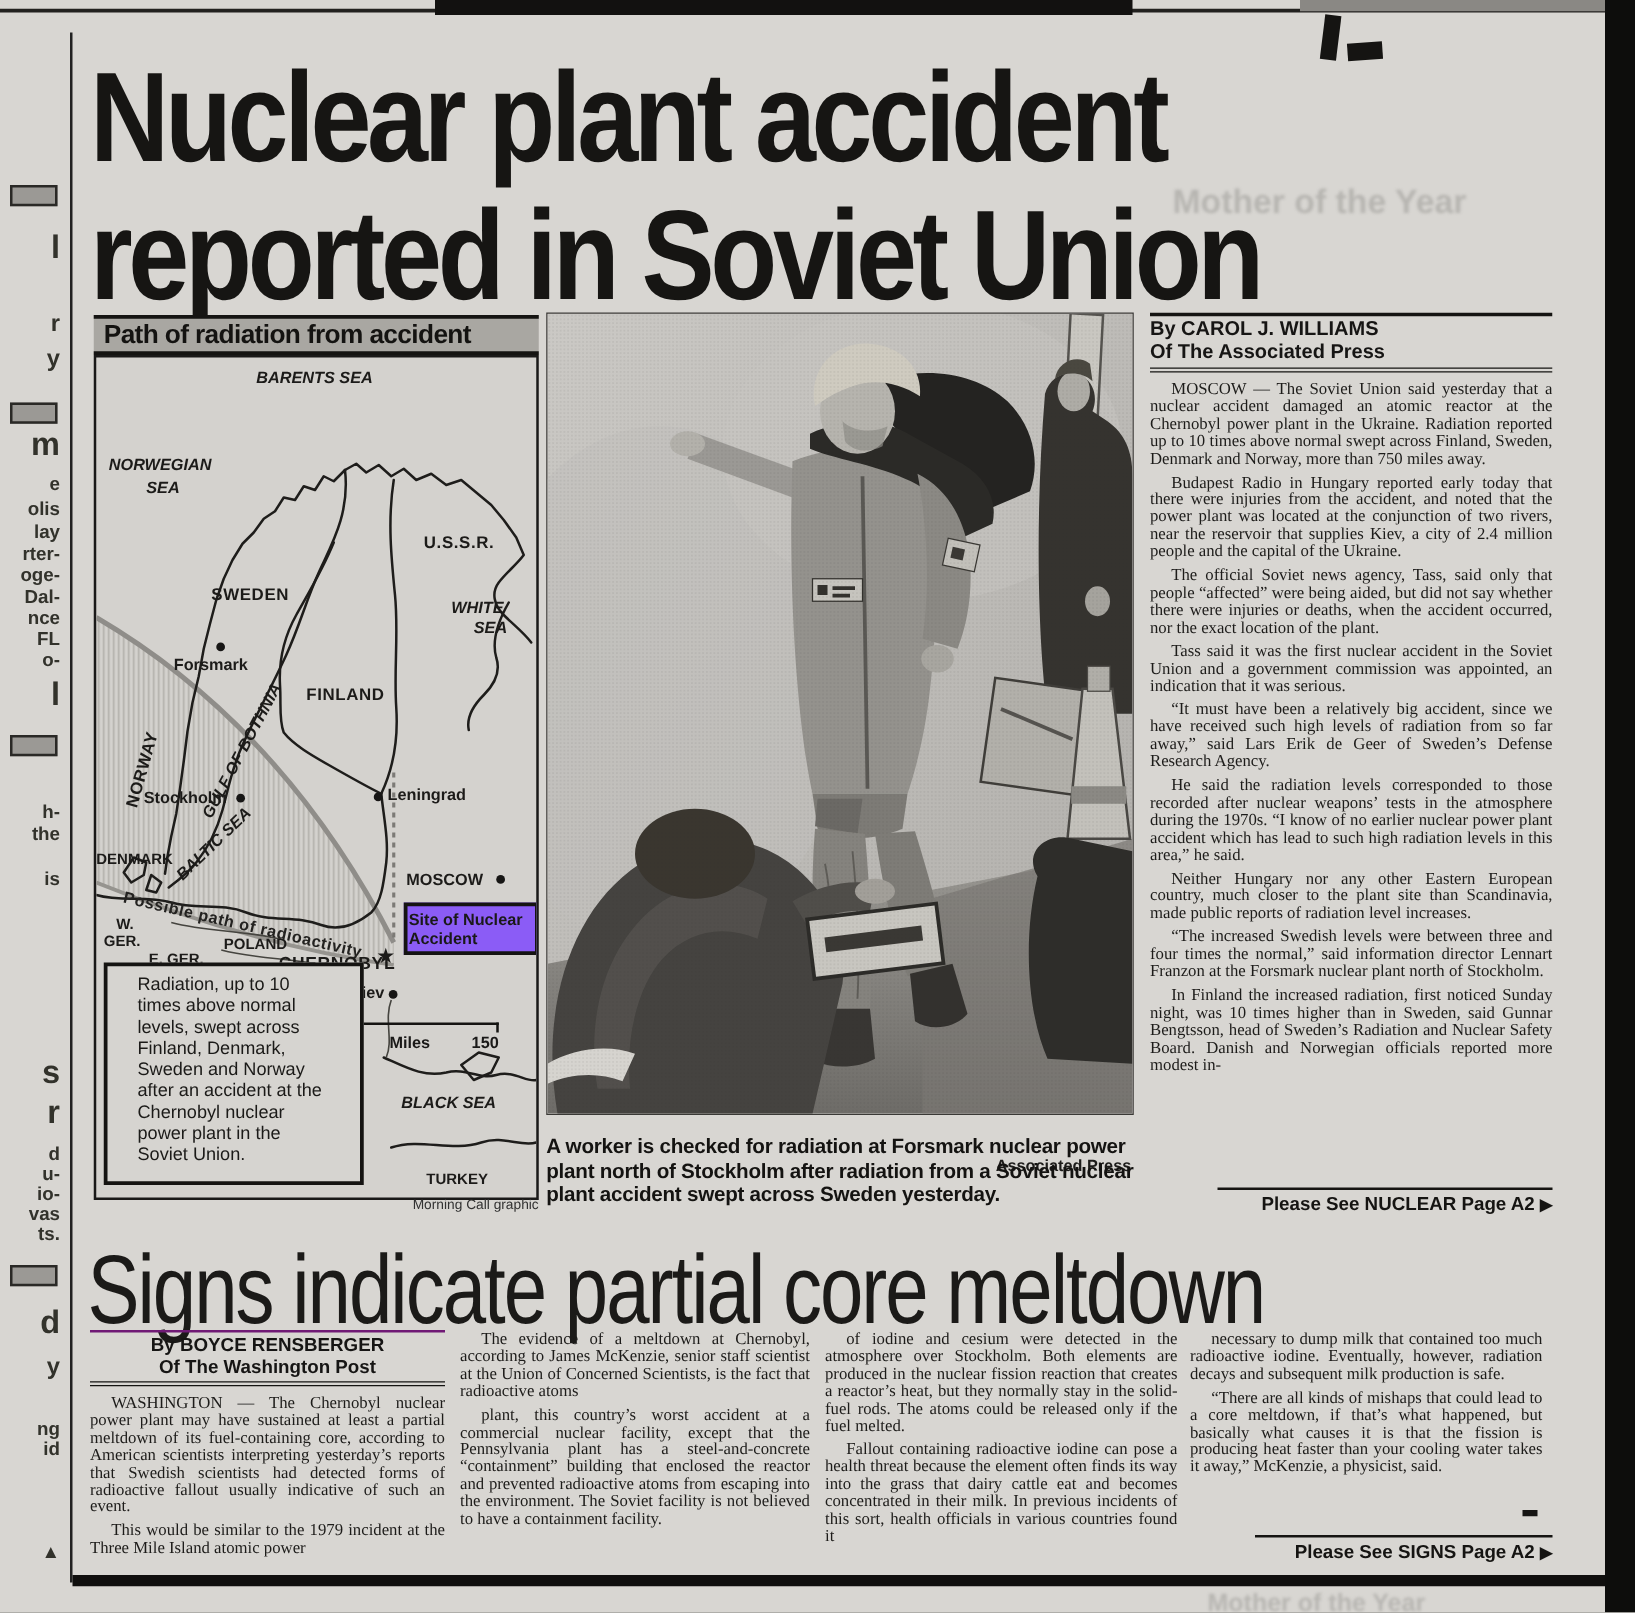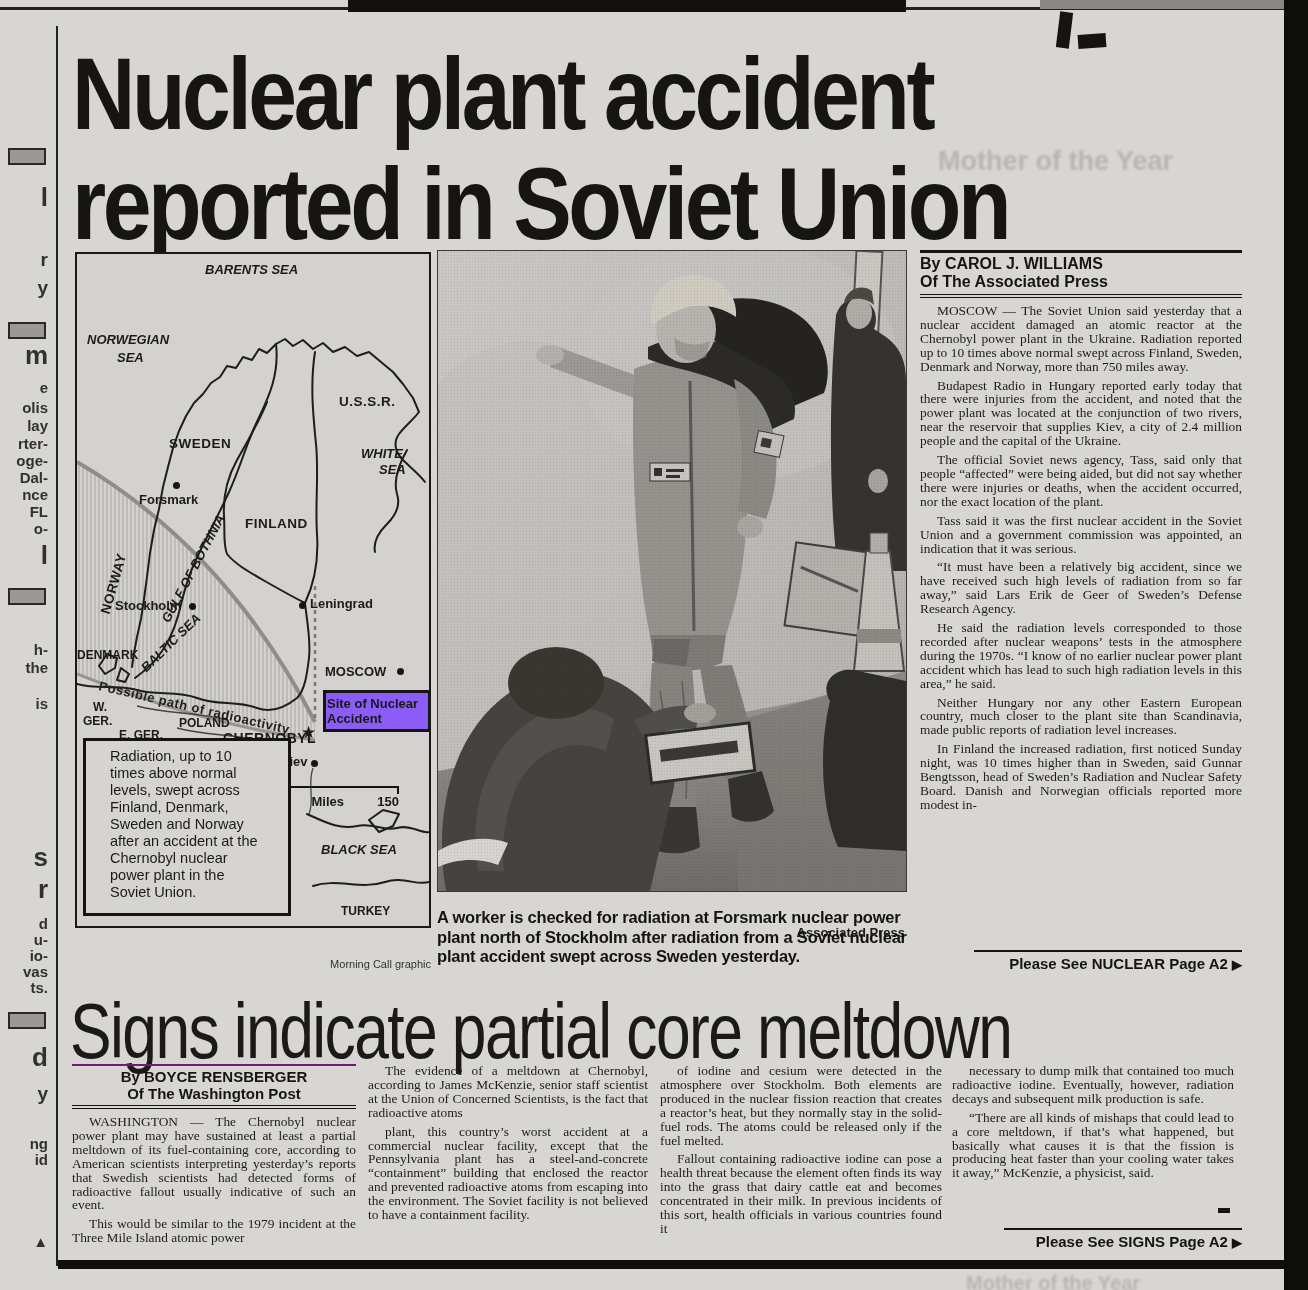--- a/index.html
+++ b/index.html
@@ -130,20 +130,21 @@
       <div class="frag" style="top: 1152px;">id</div>
       <div class="frag" style="top: 1234px;">▲</div>
     </div>
 
   <div class="ghost" style="left:938px;top:146px;font-size:27px;width:320px;">Mother of the Year</div>
 
   <div class="headline" style="top:36px;">Nuclear plant accident</div>
   <div class="headline" style="top:146px;">reported in Soviet Union</div>
 
   <div id="mapbox">
+    <div class="map-title">Path of radiation from accident</div>
     <div id="mapbody">
       <svg width="352" height="672" viewBox="0 0 352 672">
         <defs>
           <pattern id="vl" width="4" height="4" patternUnits="userSpaceOnUse">
             <rect width="4" height="4" fill="none"></rect>
             <line x1="2" y1="0" x2="2" y2="4" stroke="#b3b1ac" stroke-width="1.4"></line>
           </pattern>
         </defs>
 
         <path d="M0,208 Q150,296 238,468 L238,486 Q124,470 0,420 Z" fill="url(#vl)"></path>
@@ -313,20 +314,21 @@
     </div>
     <div>
 
     <p class="graf">MOSCOW — The Soviet Union said yesterday that a nuclear accident damaged an atomic reactor at the Chernobyl power plant in the Ukraine. Radiation reported up to 10 times above normal swept across Finland, Sweden, Denmark and Norway, more than 750 miles away.</p>
         <p class="graf">Budapest Radio in Hungary reported early today that there were injuries from the accident, and noted that the power plant was located at the conjunction of two rivers, near the reservoir that supplies Kiev, a city of 2.4 million people and the capital of the Ukraine.</p>
         <p class="graf">The official Soviet news agency, Tass, said only that people “affected” were being aided, but did not say whether there were injuries or deaths, when the accident occurred, nor the exact location of the plant.</p>
         <p class="graf">Tass said it was the first nuclear accident in the Soviet Union and a government commission was appointed, an indication that it was serious.</p>
         <p class="graf">“It must have been a relatively big accident, since we have received such high levels of radiation from so far away,” said Lars Erik de Geer of Sweden’s Defense Research Agency.</p>
         <p class="graf">He said the radiation levels corresponded to those recorded after nuclear weapons’ tests in the atmosphere during the 1970s. “I know of no earlier nuclear power plant accident which has lead to such high radiation levels in this area,” he said.</p>
         <p class="graf">Neither Hungary nor any other Eastern European country, much closer to the plant site than Scandinavia, made public reports of radiation level increases.</p>
+        <p class="graf">“The increased Swedish levels were between three and four times the normal,” said information director Lennart Franzon at the Forsmark nuclear plant north of Stockholm.</p>
         <p class="graf">In Finland the increased radiation, first noticed Sunday night, was 10 times higher than in Sweden, said Gunnar Bengtsson, head of Sweden’s Radiation and Nuclear Safety Board. Danish and Norwegian officials reported more modest in-</p>
       </div>
   </div>
   <div class="jump" id="ap-jump">
     <span>Please See NUCLEAR Page A2</span>
     <span class="arrow">▶</span>
   </div>
 
   <div id="signs-headline">Signs indicate partial core meltdown</div>
 

